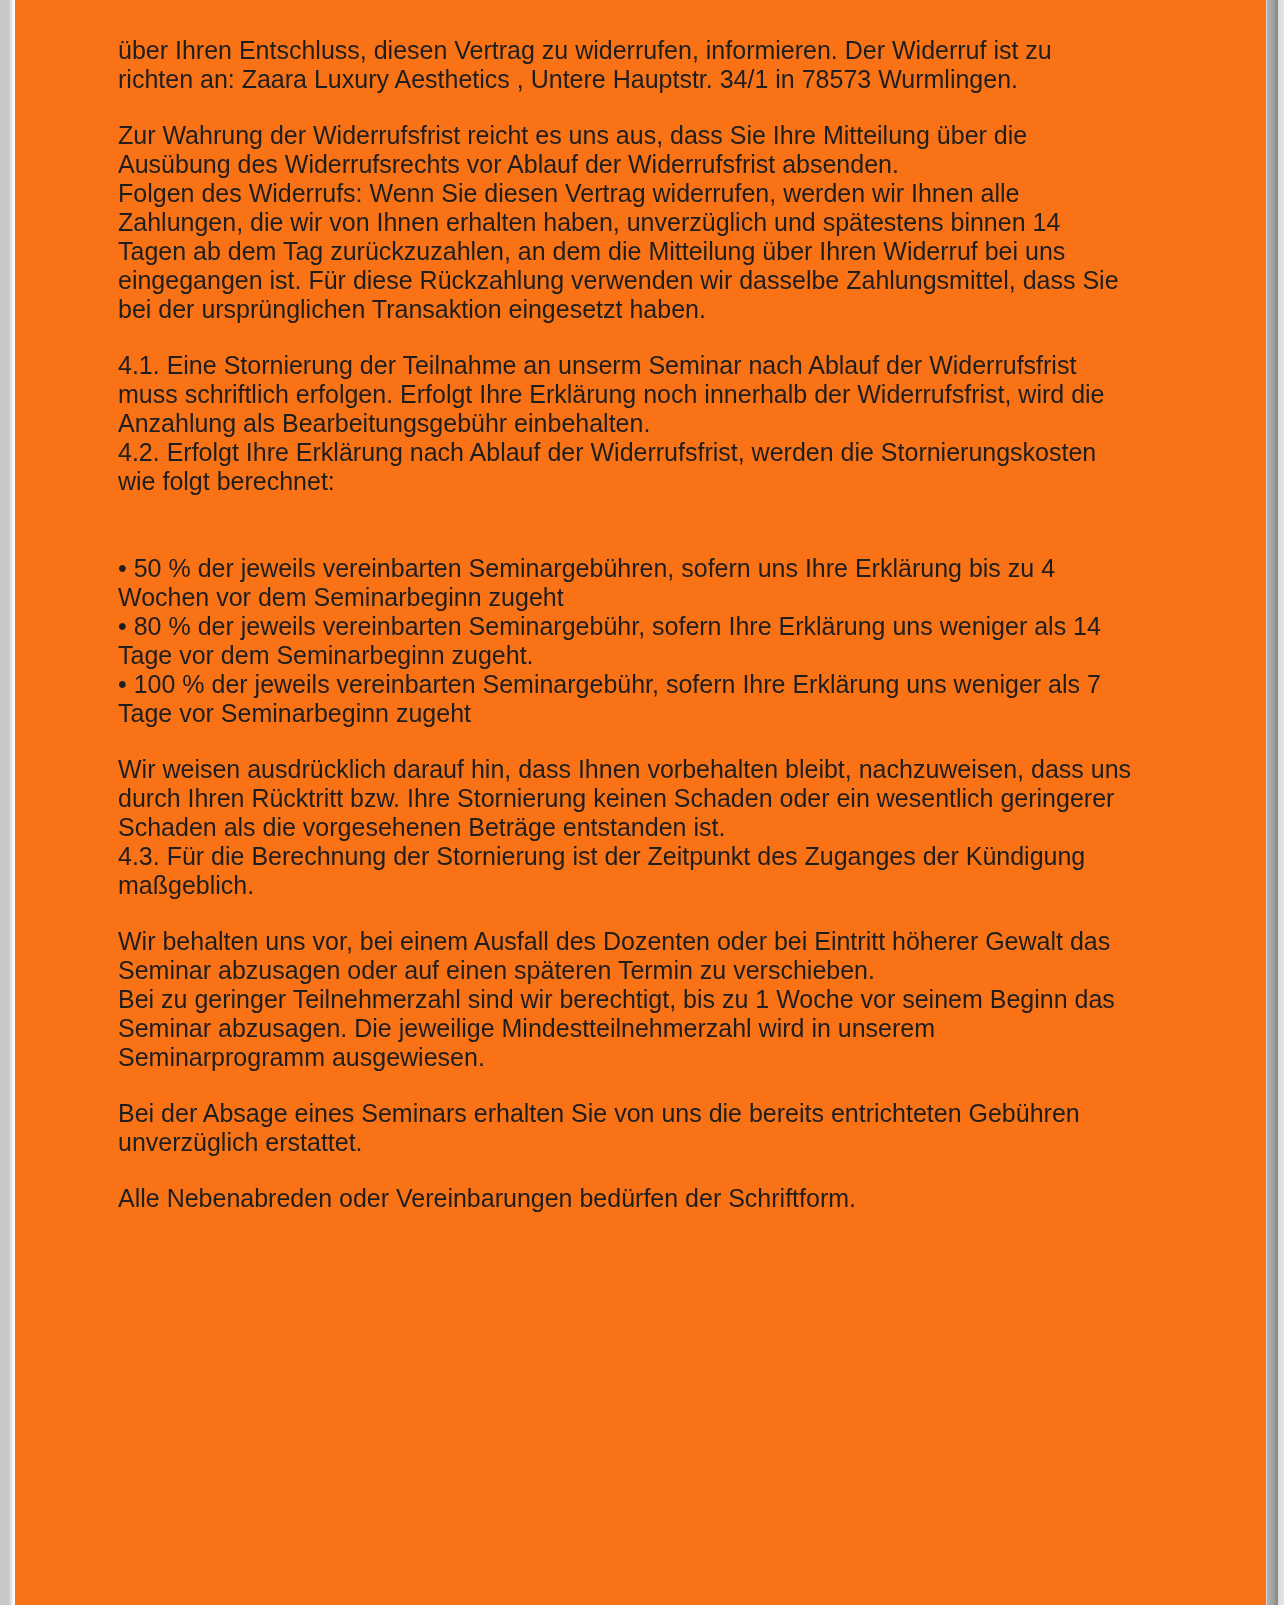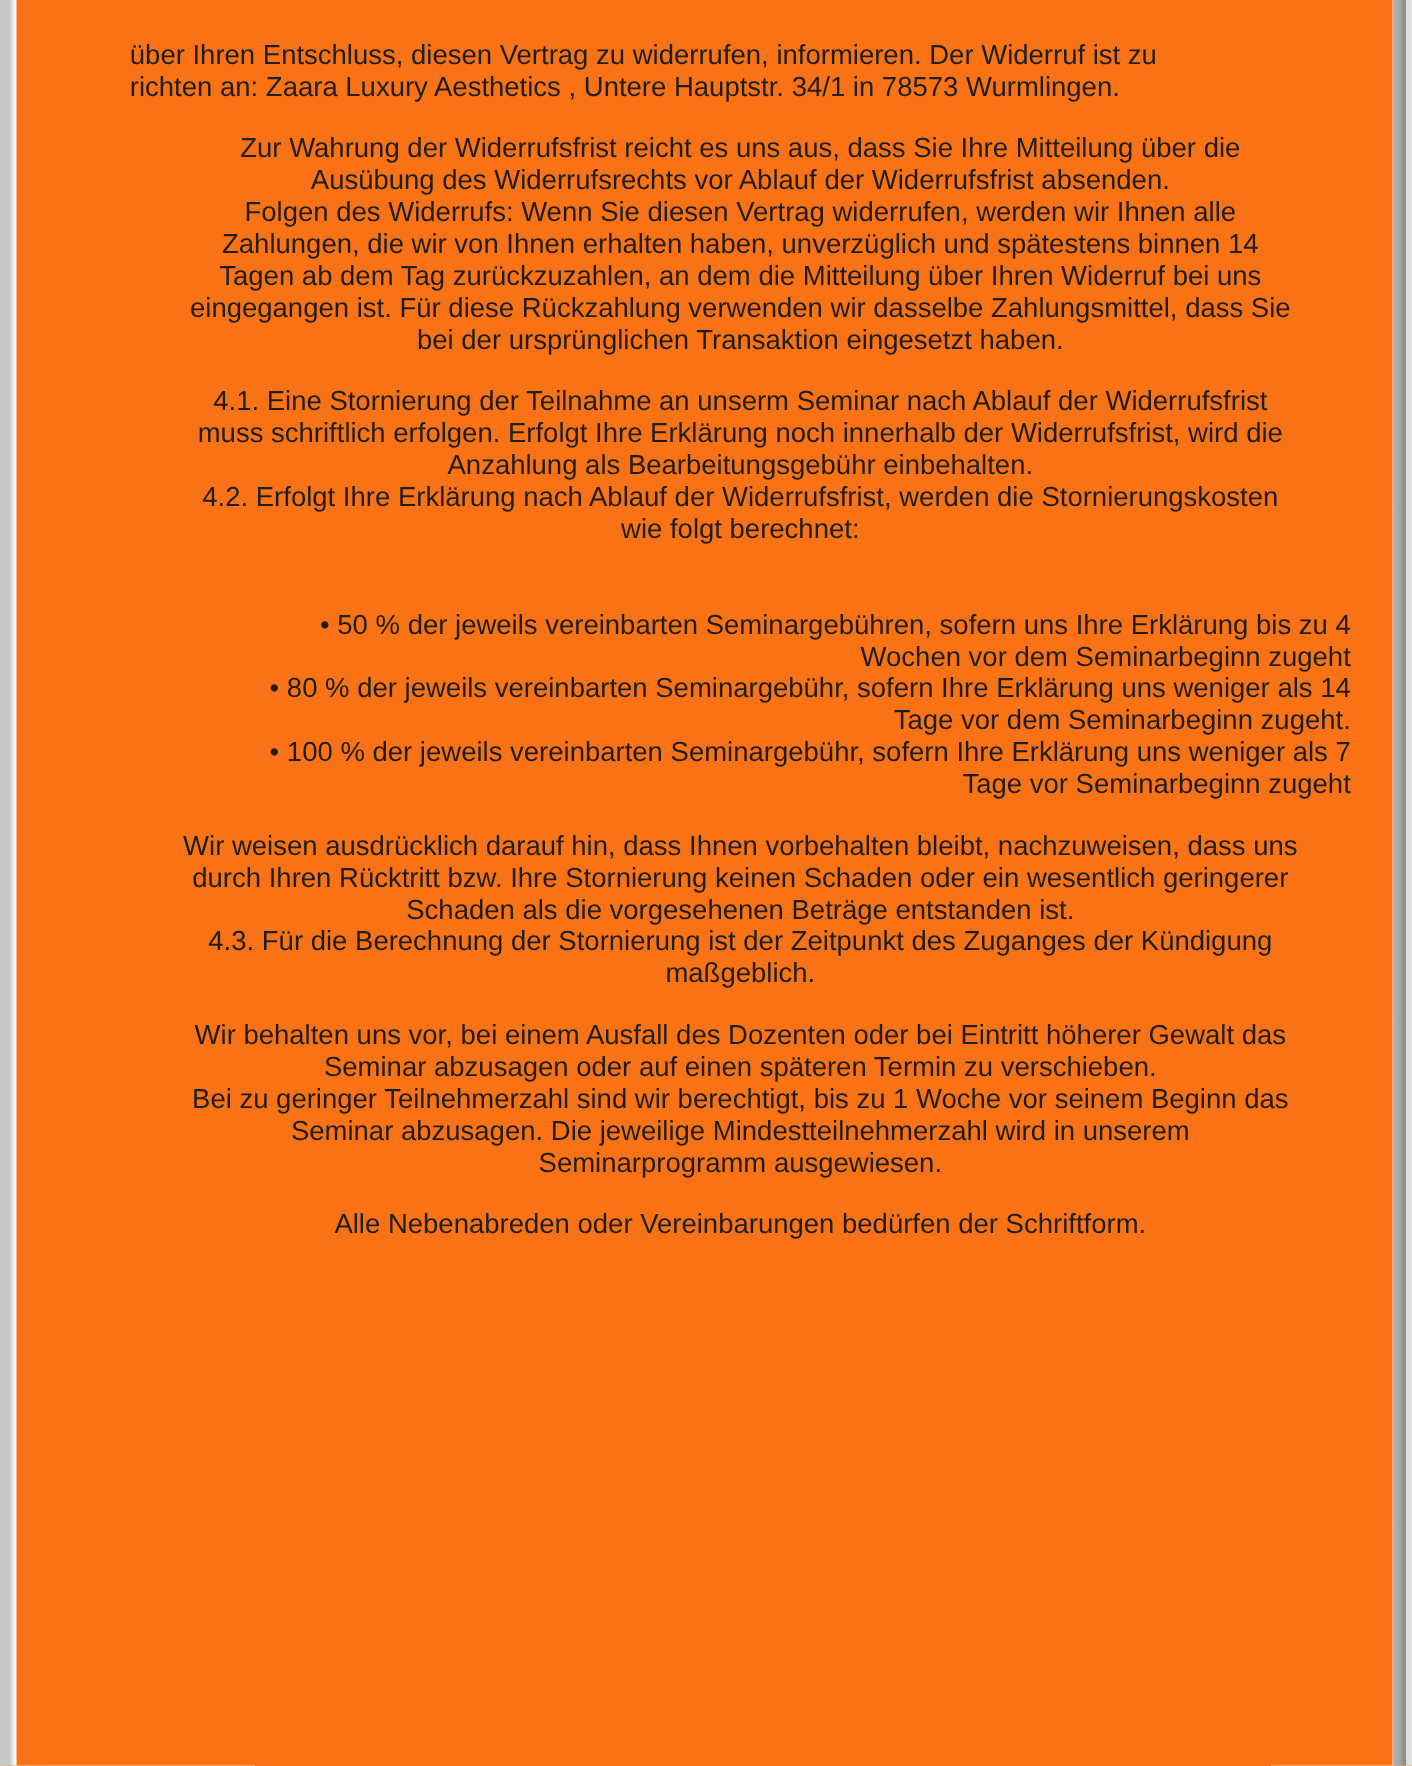--- a/index.html
+++ b/index.html
@@ -45,22 +45,22 @@
     width: 1110px;
   }
   .content p {
     margin: 0;
     font-size: 25px;
     line-height: 29px;
     color: #1e1e1e;
     white-space: pre;
     letter-spacing: 0px;
   }
-  .gap-normal { margin-top: 27px !important; text-align: center; }
-  .gap-large  { margin-top: 58px !important; text-align: right; }
+  .gap-normal { margin-top: 27px !important; }
+  .gap-large  { margin-top: 58px !important; }
 </style>
 </head>
 <body>
 
 <div class="page">
 
   <div class="content">
     <p>über Ihren Entschluss, diesen Vertrag zu widerrufen, informieren. Der Widerruf ist zu
 richten an: Zaara Luxury Aesthetics , Untere Hauptstr. 34/1 in 78573 Wurmlingen.</p>
 
@@ -92,20 +92,22 @@
 4.3. Für die Berechnung der Stornierung ist der Zeitpunkt des Zuganges der Kündigung
 maßgeblich.</p>
 
 
     <p class="gap-normal">Wir behalten uns vor, bei einem Ausfall des Dozenten oder bei Eintritt höherer Gewalt das
 Seminar abzusagen oder auf einen späteren Termin zu verschieben.
 Bei zu geringer Teilnehmerzahl sind wir berechtigt, bis zu 1 Woche vor seinem Beginn das
 Seminar abzusagen. Die jeweilige Mindestteilnehmerzahl wird in unserem
 Seminarprogramm ausgewiesen.</p>
 
+    <p class="gap-normal">Bei der Absage eines Seminars erhalten Sie von uns die bereits entrichteten Gebühren
+unverzüglich erstattet.</p>
 
 
     <p class="gap-normal">Alle Nebenabreden oder Vereinbarungen bedürfen der Schriftform.</p>
   </div>
 
   <div class="edge-left"></div>
   <div class="edge-right"></div>
 
 </div>
 

